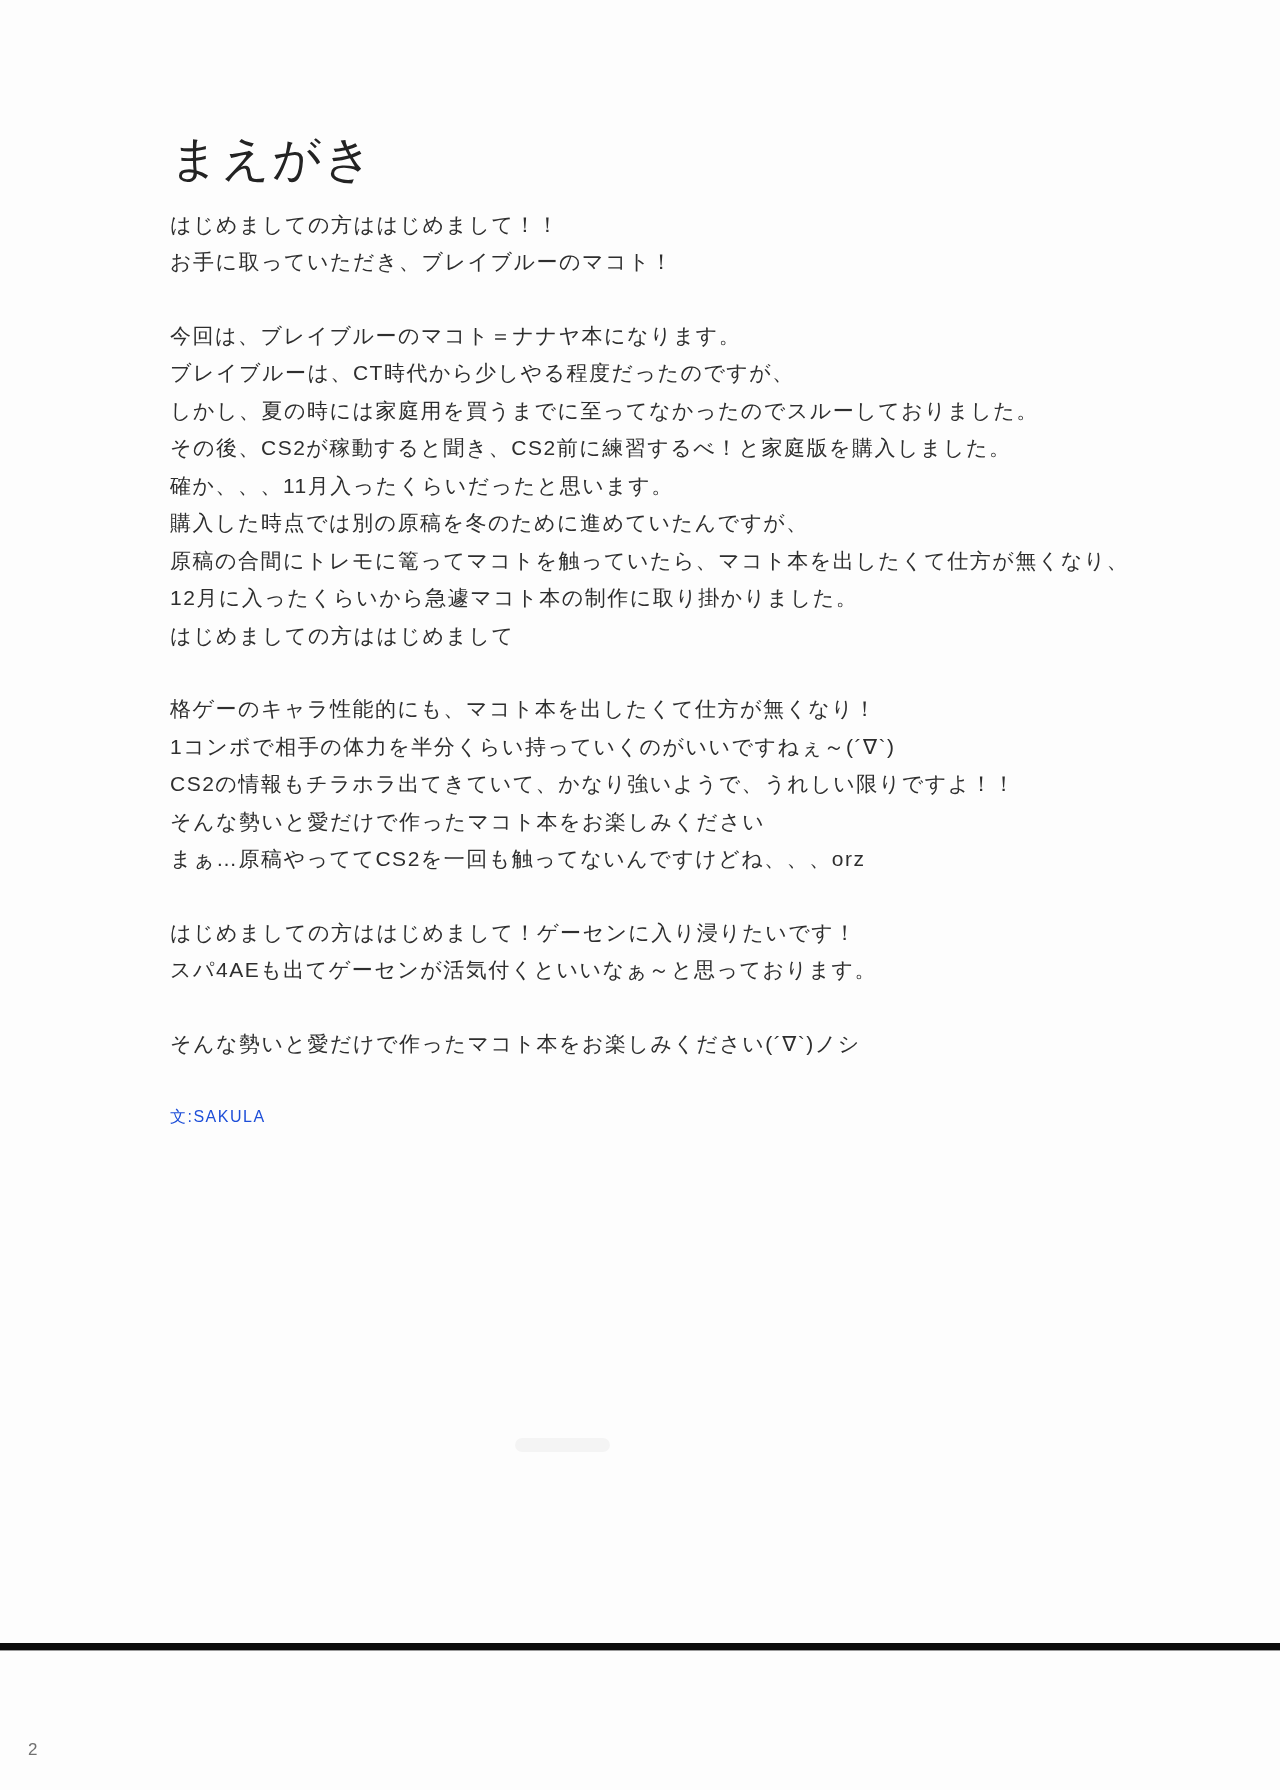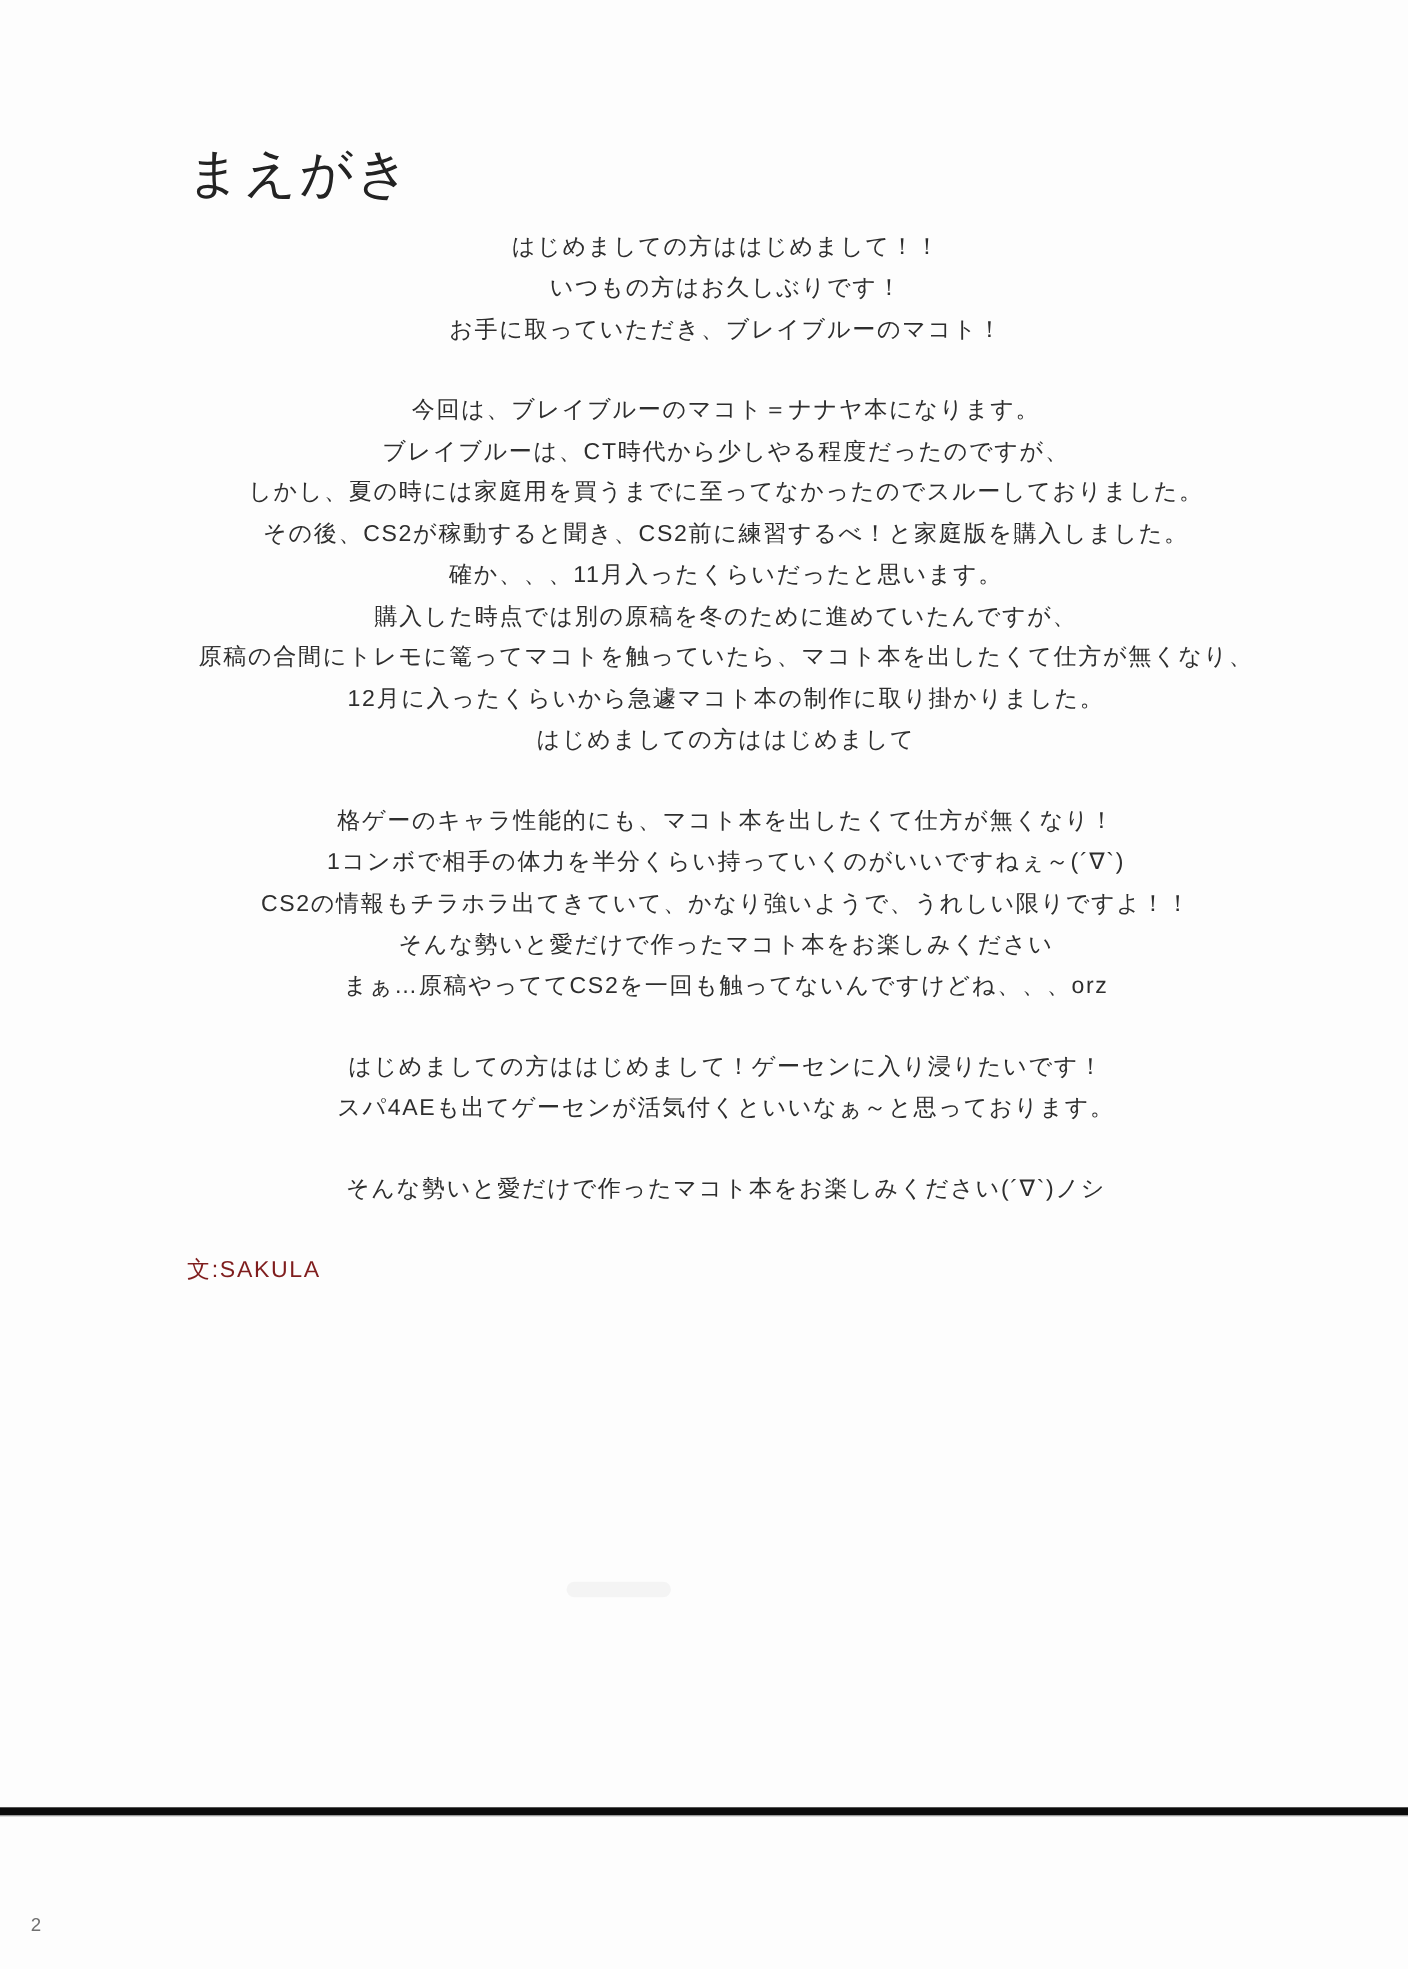--- a/index.html
+++ b/index.html
@@ -25,34 +25,33 @@
   .page-title {
     margin: 0 0 18px 0;
     font-size: 48px;
     letter-spacing: 2px;
     line-height: 1.2;
     font-weight: normal;
     color: #232323;
   }
   .para {
     margin: 0 0 36px 0;
-    text-align: center;
   }
   .line {
     font-size: 21px;
     line-height: 37.5px;
     letter-spacing: 1.5px;
     white-space: nowrap;
     color: #2e2e2e;
   }
   .credit {
-    font-size: 21px;
+    font-size: 16px;
     line-height: 37.5px;
     letter-spacing: 1.5px;
-    color: #7f1d1d;
+    color: #1d4ed8;
   }
   .scan-artifact {
     position: absolute;
     left: 515px;
     top: 1438px;
     width: 95px;
     height: 14px;
     background: #000;
     opacity: 0.035;
     border-radius: 7px;
@@ -76,21 +75,20 @@
 </style>
 </head>
 <body>
 
 <div class="page">
   <div class="content">
     <h1 class="page-title">まえがき</h1>
 
     <div class="para">
       <div class="line">はじめましての方ははじめまして！！</div>
-      <div class="line">いつもの方はお久しぶりです！</div>
       <div class="line">お手に取っていただき、ブレイブルーのマコト！</div>
     </div>
 
     <div class="para">
       <div class="line">今回は、ブレイブルーのマコト＝ナナヤ本になります。</div>
       <div class="line">ブレイブルーは、CT時代から少しやる程度だったのですが、</div>
       <div class="line">しかし、夏の時には家庭用を買うまでに至ってなかったのでスルーしておりました。</div>
       <div class="line">その後、CS2が稼動すると聞き、CS2前に練習するべ！と家庭版を購入しました。</div>
       <div class="line">確か、、、11月入ったくらいだったと思います。</div>
       <div class="line">購入した時点では別の原稿を冬のために進めていたんですが、</div>

